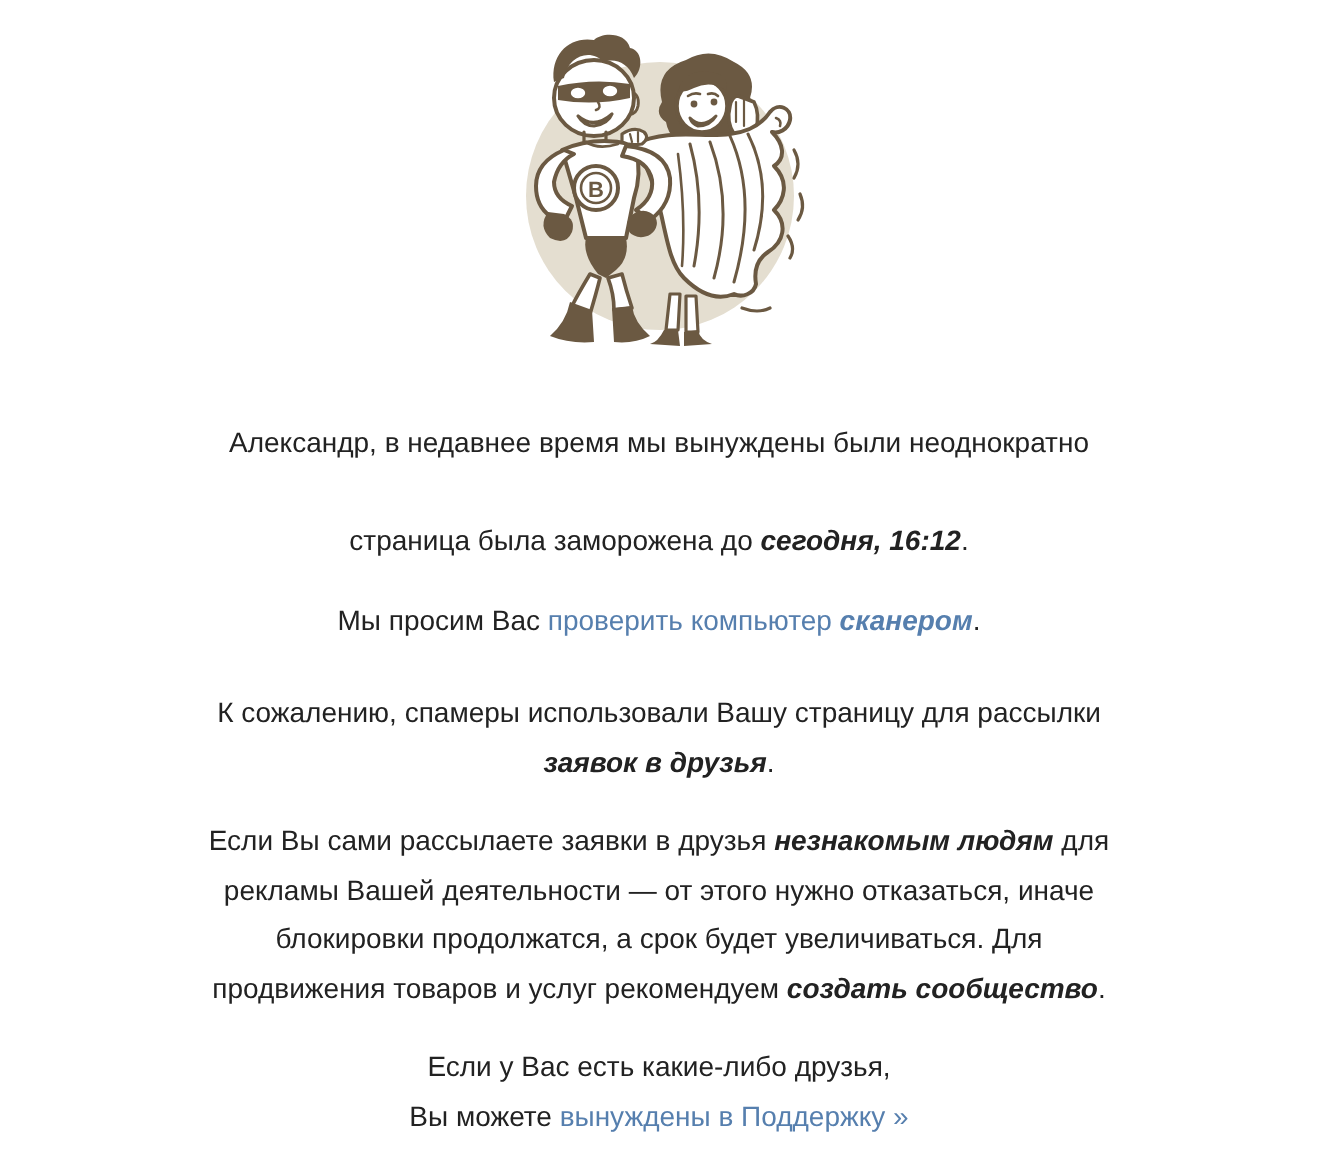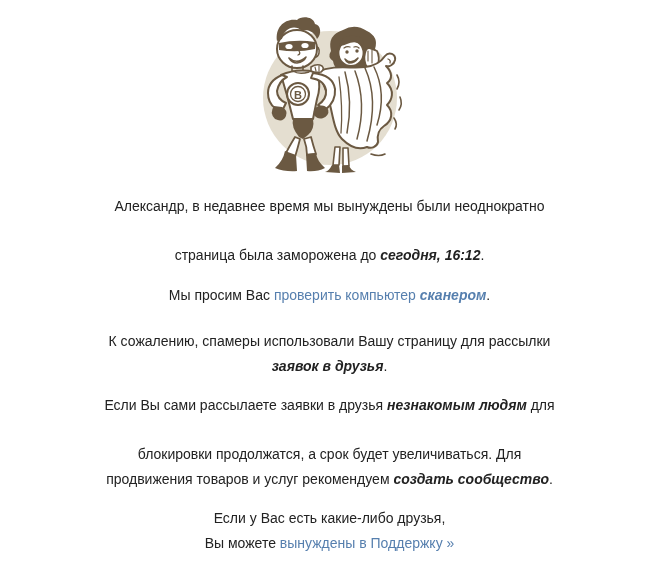--- a/index.html
+++ b/index.html
@@ -16,21 +16,21 @@
     background:var(--bg);
     font-family:"Liberation Sans", sans-serif;
   }
   .page{width:659px;height:585px;}
   .illustration{
     display:block;
     margin:15px auto 0;
   }
   .message{
     width:560px;
-    margin:0 auto;
+    margin:15px auto;
     padding-top:19px;
     text-align:center;
     font-size:14px;
     line-height:24.5px;
     color:var(--text);
   }
   .message p{margin:0 0 15px;}
   .message p:nth-of-type(2){margin-bottom:22px;}
   .message .bold{font-weight:bold;font-style:italic;}
   .message a.link{color:var(--link);text-decoration:none;cursor:pointer;}
@@ -112,17 +112,17 @@
       <path class="ln" stroke-width="1.6" d="M145,82 q3,7 -1,13"></path>
       <path class="ln" stroke-width="1.6" d="M139,103 q4,6 1,11"></path>
       <path class="ln" stroke-width="1.6" d="M116,139 q8,3 14,0"></path>
     </g>
   </svg>
 
   <div class="message">
       <p><span>Александр, в недавнее время мы вынуждены были неоднократно</span><br><br><span>страница была заморожена до </span><span class="bold">сегодня, 16:12</span><span>.</span></p>
       <p><span>Мы просим Вас </span><a class="link" href="#">проверить компьютер </a><a class="link bold" href="#">сканером</a><span>.</span></p>
       <p><span>К сожалению, спамеры использовали Вашу страницу для рассылки</span><br><span class="bold">заявок в друзья</span><span>.</span></p>
-      <p><span>Если Вы сами рассылаете заявки в друзья </span><span class="bold">незнакомым людям</span><span> для</span><br><br><span>блокировки продолжатся, а срок будет увеличиваться. Для</span><br><span>продвижения товаров и услуг рекомендуем </span><span class="bold">создать сообщество</span><span>.</span></p>
+      <p><span>Если Вы сами рассылаете заявки в друзья </span><span class="bold">незнакомым людям</span><span> для</span><br><span>рекламы Вашей деятельности — от этого нужно отказаться, иначе</span><br><span>блокировки продолжатся, а срок будет увеличиваться. Для</span><br><span>продвижения товаров и услуг рекомендуем </span><span class="bold">создать сообщество</span><span>.</span></p>
       <p><span>Если у Вас есть какие-либо друзья,</span><br><span>Вы можете </span><a class="link" href="#">вынуждены в Поддержку »</a></p>
     </div>
 
 </div>
 
 </body></html>

